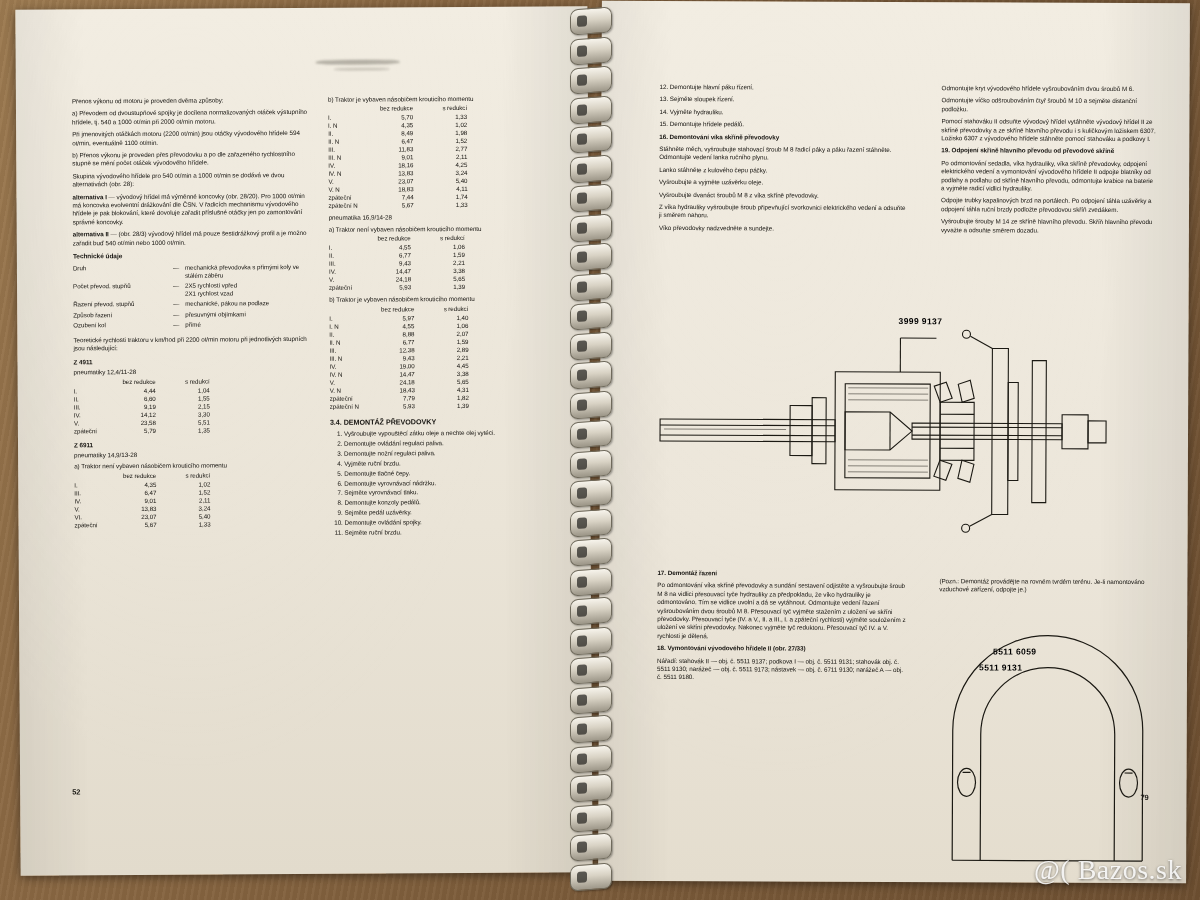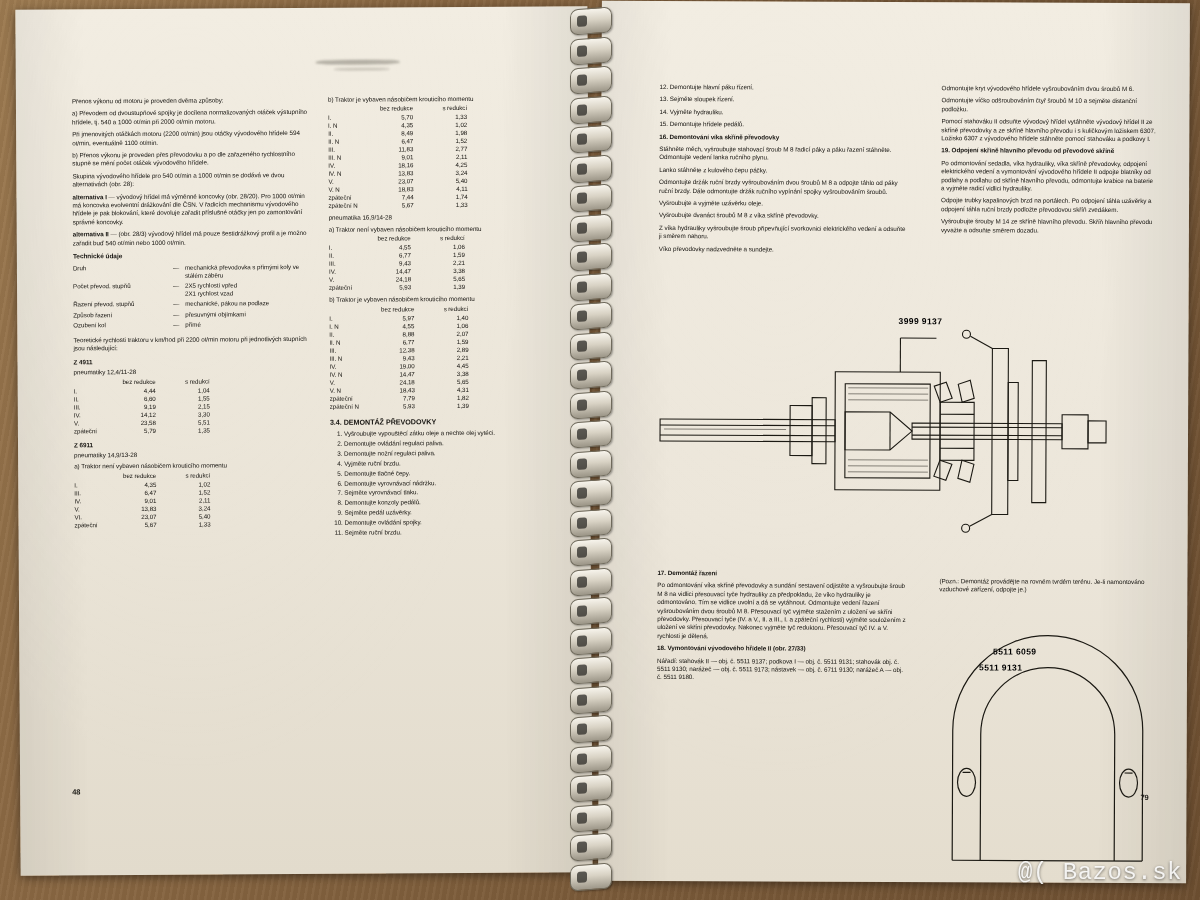--- a/index.html
+++ b/index.html
@@ -137,22 +137,22 @@
   .fig { position: absolute; }
   .fig svg { display: block; }
   .figlabel { font-size: 8.5px; font-weight: bold; letter-spacing: 0.4px; }
 
   
   #watermark {
     position: absolute;
     right: 18px;
     bottom: 14px;
     color: rgba(255,255,255,0.88);
-    font-size: 24px;
-    font-family: Liberation Mono, monospace;
+    font-size: 28px;
+    font-family: Liberation Serif, serif;
     letter-spacing: 0.5px;
     text-shadow: 0 1px 3px rgba(0,0,0,0.55);
     z-index: 20;
   }
 
   .smudge {
     position: absolute;
     background: rgba(40,35,28,0.30);
     border-radius: 40%;
     filter: blur(1.2px);
@@ -493,36 +493,35 @@
         <li>Demontujte tlačné čepy.</li>
         <li>Demontujte vyrovnávací nádržku.</li>
         <li>Sejměte vyrovnávací tlaku.</li>
         <li>Demontujte konzoly pedálů.</li>
         <li>Sejměte pedál uzávěrky.</li>
         <li>Demontujte ovládání spojky.</li>
         <li>Sejměte ruční brzdu.</li>
       </ol>
     </div>
 
-    <div class="pageno" style="left:52px; top:778px;">48</div>
+    <div class="pageno" style="left:52px; top:778px;">52</div>
   </div>
 
   <div class="page" id="page-right">
     <div class="paper-shade"></div>
 
     <div class="col t" id="r-col1" style="left:58px; top:82px; width:250px;">
       <p><span>12.</span> <span>Demontujte hlavní páku řízení.</span></p>
       <p><span>13.</span> <span>Sejměte sloupek řízení.</span></p>
       <p><span>14.</span> <span>Vyjměte hydrauliku.</span></p>
       <p><span>15.</span> <span>Demontujte hřídele pedálů.</span></p>
 
       <p class="b" style="margin-top:4px">16. Demontování víka skříně převodovky</p>
       <p>Stáhněte měch, vyšroubujte stahovací šroub M 8 řadicí páky a páku řazení stáhněte. Odmontujte vedení lanka ručního plynu.</p>
       <p>Lanko stáhněte z kulového čepu páčky.</p>
-      <p>Odmontujte držák ruční brzdy vyšroubováním dvou šroubů M 8 a odpojte táhlo od páky ruční brzdy. Dále odmontujte držák ručního vypínání spojky vyšroubováním šroubů.</p>
       <p>Vyšroubujte a vyjměte uzávěrku oleje.</p>
       <p>Vyšroubujte dvanáct šroubů M 8 z víka skříně převodovky.</p>
       <p>Z víka hydrauliky vyšroubujte šroub připevňující svorkovnici elektrického vedení a odsuňte ji směrem nahoru.</p>
       <p>Víko převodovky nadzvedněte a sundejte.</p>
     </div>
 
     <div class="col t" id="r-col1b" style="left:58px; top:568px; width:250px;">
       <p class="b">17. Demontáž řazení</p>
       <p>Po odmontování víka skříně převodovky a sundání sestavení odjistěte a vyšroubujte šroub M 8 na vidlici přesouvací tyče hydrauliky za předpokladu, že víko hydrauliky je odmontováno. Tím se vidlice uvolní a dá se vytáhnout. Odmontujte vedení řazení vyšroubováním dvou šroubů M 8. Přesouvací tyč vyjměte stažením z uložení ve skříni převodovky. Přesouvací tyče (IV. a V., II. a III., I. a zpáteční rychlosti) vyjměte souložením z uložení ve skříni převodovky. Nakonec vyjměte tyč reduktoru. Přesouvací tyč IV. a V. rychlosti je dělená.</p>
       <p class="b" style="margin-top:4px">18. Vymontování vývodového hřídele II (obr. 27/33)</p>

